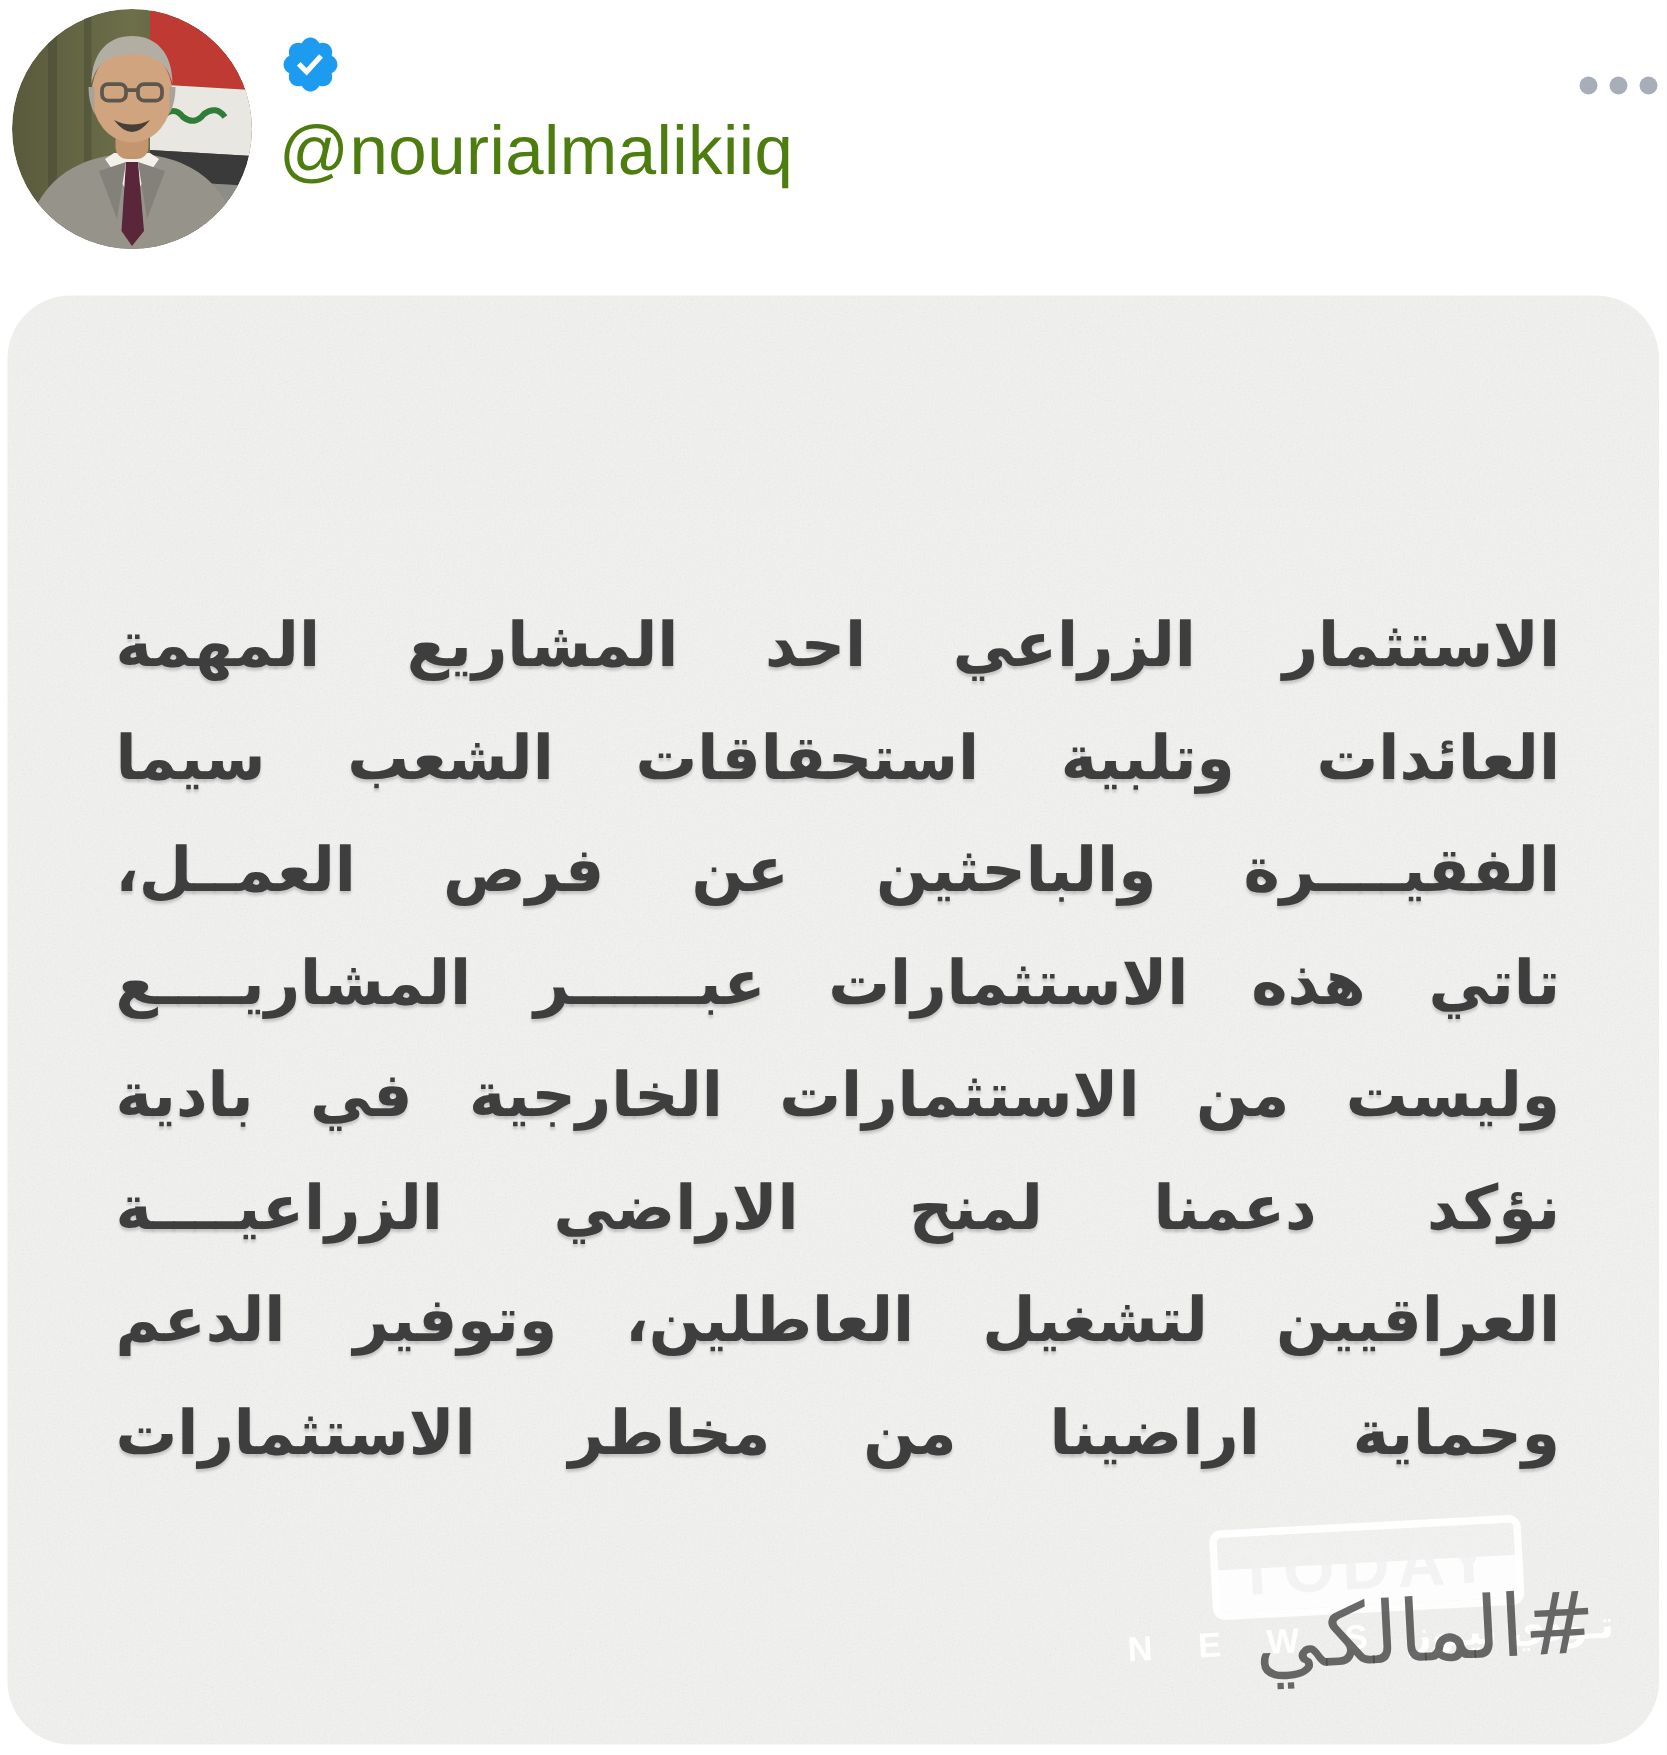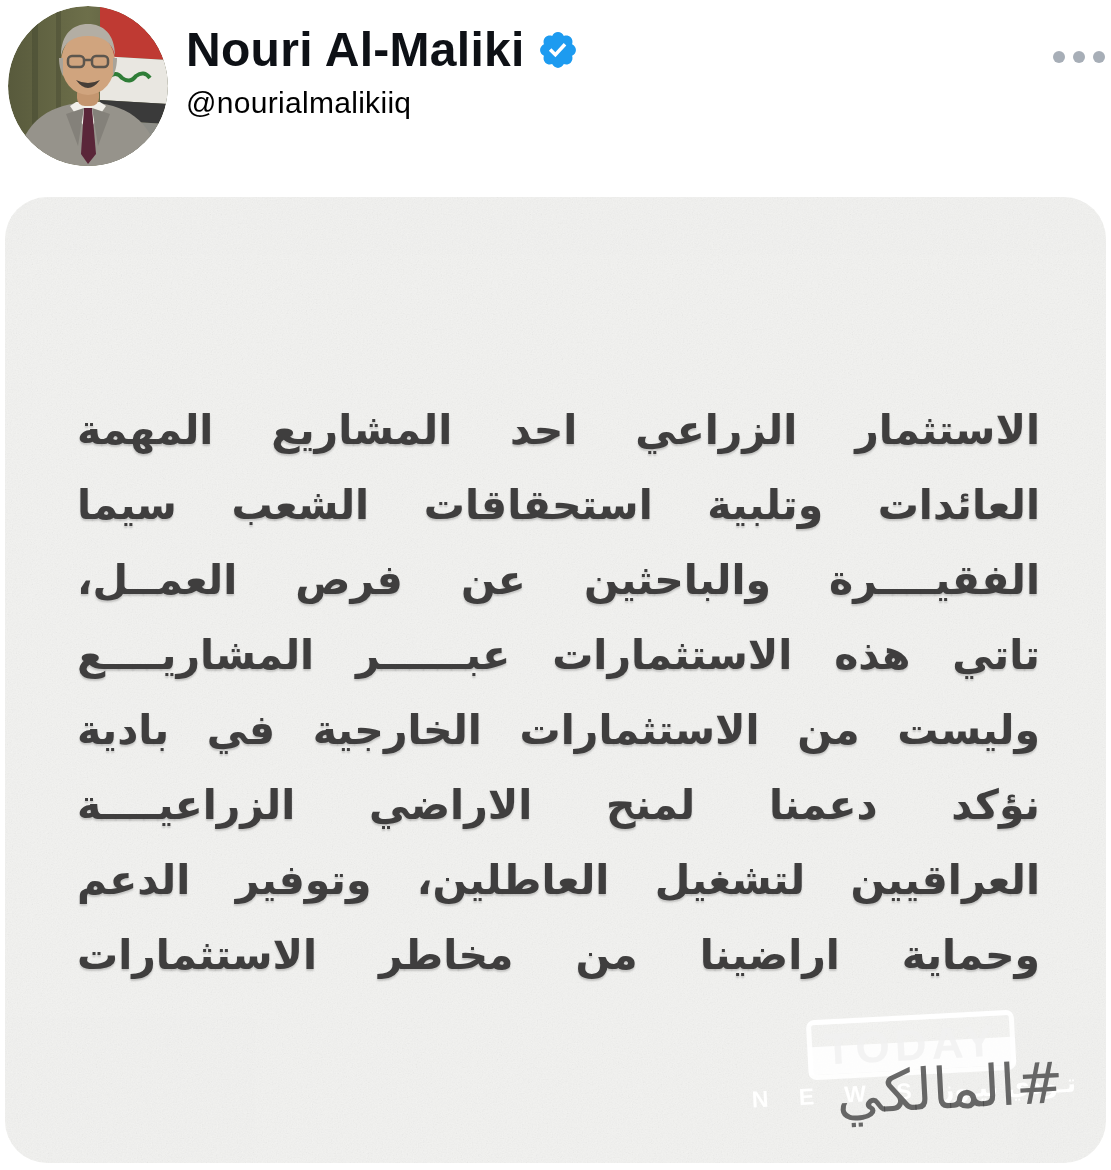--- a/index.html
+++ b/index.html
@@ -8,21 +8,21 @@
 
   
   .tweet-header{position:absolute;top:0;left:0;width:1111px;height:197px;background:#ffffff;}
   .avatar{position:absolute;left:8px;top:6px;width:160px;height:160px;border-radius:50%;
           overflow:hidden;display:block;}
   .names{position:absolute;left:186px;top:22px;}
   .name-row{display:flex;align-items:center;gap:12px;}
   .display-name{font-weight:700;font-size:48px;color:#0e1116;letter-spacing:.3px;
                 font-family:"Liberation Sans",sans-serif;}
   .badge{width:42px;height:42px;flex:0 0 auto;}
-  .handle{margin-top:9px;font-size:30px;color:#000000;letter-spacing:.3px;}
+  .handle{margin-top:9px;font-size:46px;color:#4d7c0f;letter-spacing:.3px;}
   .more-dots{position:absolute;right:6px;top:51px;display:flex;gap:8px;cursor:pointer;}
   .more-dots .dot{width:12px;height:12px;border-radius:50%;background:#a7aeb7;}
 
   
   .card{position:absolute;left:5px;top:197px;width:1101px;height:966px;background:#f2f2f0;
         border-radius:42px;overflow:hidden;}
   .paper-noise{position:absolute;left:0;top:0;width:100%;height:100%;pointer-events:none;}
 
   .tweet-text{position:absolute;left:72px;right:66px;top:196px;}
   .line{direction:rtl;unicode-bidi:plaintext;font-family:"DejaVu Sans",sans-serif;
@@ -93,21 +93,20 @@
           <rect x="60" y="50" width="16" height="11" rx="4" fill="none" stroke="#5c564e" stroke-width="2.5"></rect>
           <rect x="84" y="50" width="16" height="11" rx="4" fill="none" stroke="#5c564e" stroke-width="2.5"></rect>
           <line x1="76" y1="54" x2="84" y2="54" stroke="#5c564e" stroke-width="2.5"></line>
           <path d="M68,74 q12,6 24,0 q-6,8 -12,8 q-6,0 -12,-8 Z" fill="#473e37"></path>
         </g>
       </g>
     </svg>
 
     <div class="names">
       <div class="name-row">
-        <span class="display-name">Nouri Al-Maliki</span>
         <svg class="badge" viewBox="0 0 24 24">
           <path fill="#1d9bf0" fill-rule="evenodd" d="M22.25 12c0-1.43-.88-2.67-2.19-3.34.46-1.39.2-2.9-.81-3.91s-2.52-1.27-3.91-.81c-.66-1.31-1.91-2.19-3.34-2.19s-2.67.88-3.33 2.19c-1.4-.46-2.91-.2-3.92.81s-1.26 2.52-.8 3.91c-1.31.67-2.2 1.91-2.2 3.34s.89 2.67 2.2 3.34c-.46 1.39-.21 2.9.8 3.91s2.52 1.26 3.91.81c.67 1.31 1.91 2.19 3.34 2.19s2.68-.88 3.34-2.19c1.39.45 2.9.2 3.91-.81s1.27-2.52.81-3.91c1.31-.67 2.19-1.91 2.19-3.34zm-11.71 4.2L6.8 12.46l1.41-1.42 2.26 2.26 4.8-5.23 1.47 1.36-6.2 6.77z"></path>
         </svg>
       </div>
       <div class="handle">@nourialmalikiiq</div>
     </div>
 
     <div class="more-dots">
       <span class="dot"></span>
       <span class="dot"></span>

